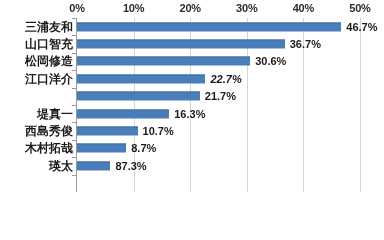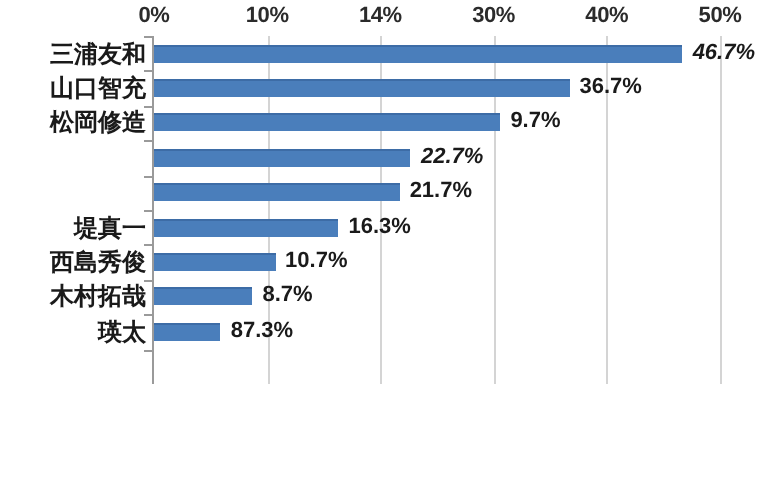--- a/index.html
+++ b/index.html
@@ -108,53 +108,54 @@
   }
 </style>
 </head>
 <body>
 
 <div id="chart-root">
 
   <div id="x-axis">
       <div class="x-tick-label" style="left: 77px;">0%</div>
       <div class="x-tick-label" style="left: 133.6px;">10%</div>
-      <div class="x-tick-label" style="left: 190.2px;">14%</div>
+      <div class="x-tick-label" style="left: 190.2px;">20%</div>
       <div class="x-tick-label" style="left: 246.8px;">30%</div>
       <div class="x-tick-label" style="left: 303.4px;">40%</div>
       <div class="x-tick-label" style="left: 360px;">50%</div>
     </div>
 
   <div id="axis-line"></div>
 
   <div id="plot-area">
       <div class="gridline" style="left: 56.6px;"></div>
       <div class="gridline" style="left: 113.2px;"></div>
       <div class="gridline" style="left: 169.8px;"></div>
       <div class="gridline" style="left: 226.4px;"></div>
       <div class="gridline" style="left: 283px;"></div>
     </div>
 
   <div id="rows-layer">
       <div class="bar-row" style="top: 18px;">
         <div class="cat-label">三浦友和</div>
         <div class="bar" style="width: 264.322px; background: rgb(74, 126, 187); border-top-color: rgb(61, 108, 166);"></div>
-        <div class="value-label" style="left: 346.322px; font-style: italic;">46.7%</div>
+        <div class="value-label" style="left: 346.322px;">46.7%</div>
       </div>
       <div class="bar-row" style="top: 35.4px;">
         <div class="cat-label">山口智充</div>
         <div class="bar" style="width: 207.722px; background: rgb(74, 126, 187); border-top-color: rgb(61, 108, 166);"></div>
         <div class="value-label" style="left: 289.722px;">36.7%</div>
       </div>
       <div class="bar-row" style="top: 52.8px;">
         <div class="cat-label">松岡修造</div>
         <div class="bar" style="width: 173.196px; background: rgb(74, 126, 187); border-top-color: rgb(61, 108, 166);"></div>
-        <div class="value-label" style="left: 255.196px;">9.7%</div>
+        <div class="value-label" style="left: 255.196px;">30.6%</div>
       </div>
       <div class="bar-row" style="top: 70.2px;">
+        <div class="cat-label">江口洋介</div>
         <div class="bar" style="width: 128.482px; background: rgb(74, 126, 187); border-top-color: rgb(61, 108, 166);"></div>
         <div class="value-label" style="left: 210.482px; font-style: italic;">22.7%</div>
       </div>
       <div class="bar-row" style="top: 87.6px;">
         <div class="bar" style="width: 122.822px; background: rgb(74, 126, 187); border-top-color: rgb(61, 108, 166);"></div>
         <div class="value-label" style="left: 204.822px;">21.7%</div>
       </div>
       <div class="bar-row" style="top: 105px;">
         <div class="cat-label">堤真一</div>
         <div class="bar" style="width: 92.258px; background: rgb(74, 126, 187); border-top-color: rgb(61, 108, 166);"></div>

